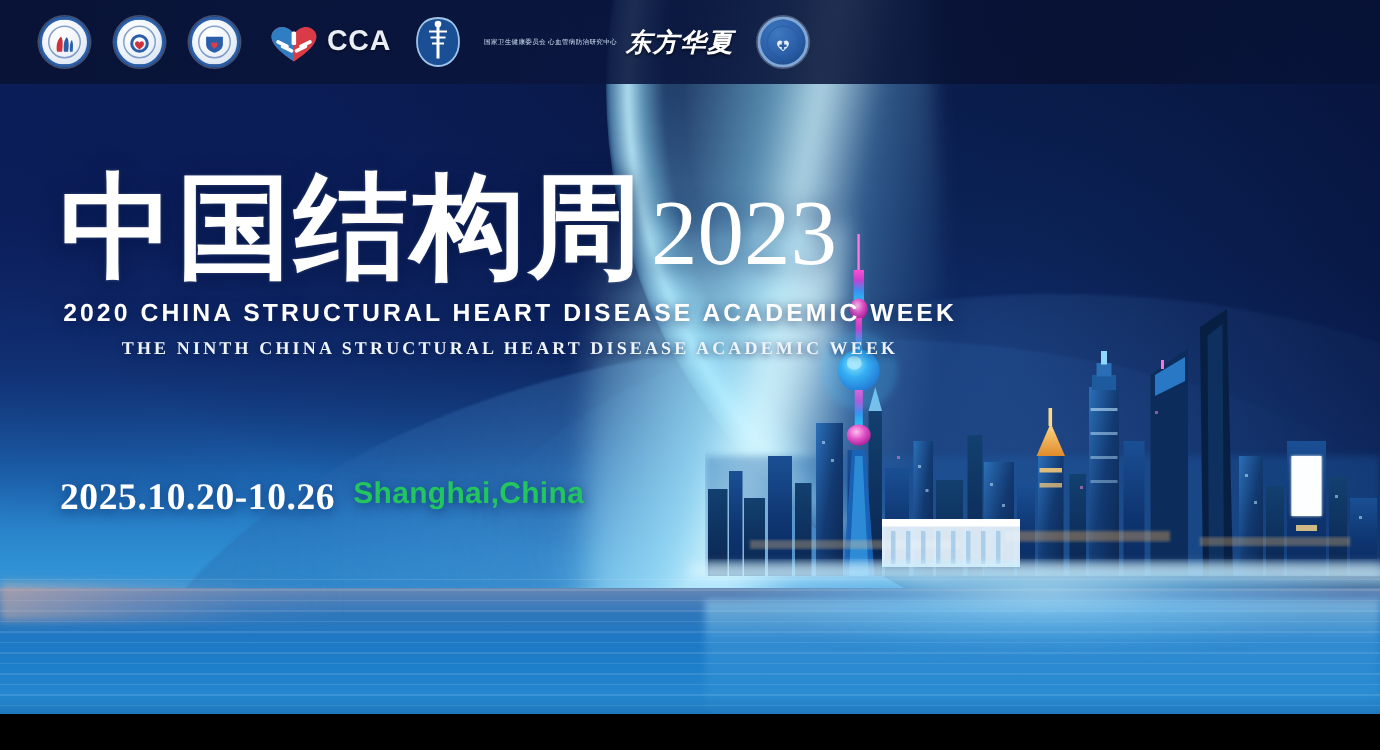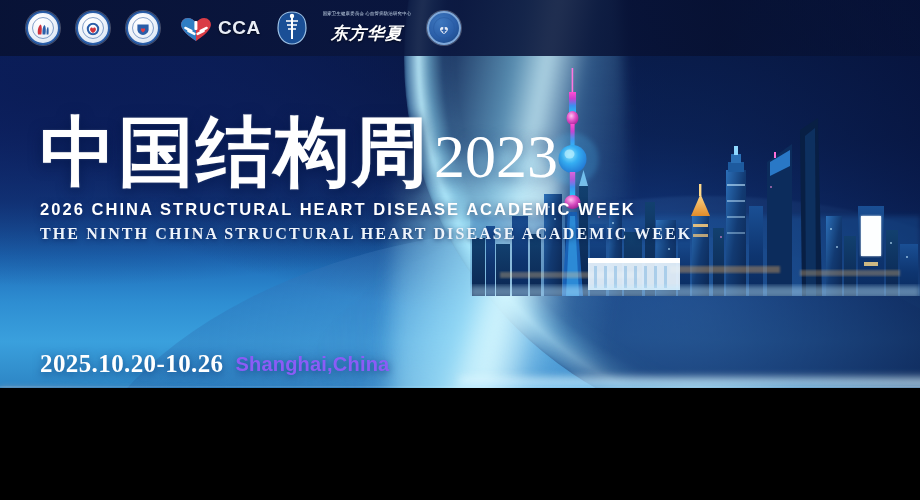--- a/index.html
+++ b/index.html
@@ -1,20 +1,20 @@
 <!DOCTYPE html>
 <html><head>
 <meta charset="utf-8">
 <style>
   html,body{margin:0;padding:0;background:#000;}
   *{box-sizing:border-box;}
 
   .banner{
     position:relative;
-    width:920px;height:388px;
+    width:920px;height:476px;
     overflow:hidden;
     font-family:"Liberation Sans", sans-serif;
     background:#071033;
     text-decoration:underline;
   }
 
   
   .bg-base{
     position:absolute;inset:0;
     background:
@@ -152,35 +152,35 @@
     position:absolute;left:50%;top:52%;transform:translate(-50%,-50%);
     width:16px;height:13px;
   }
   .cca-heart{width:40px;height:30px;position:relative;}
   .cca-text{
     font-family:"Liberation Sans", sans-serif;
     font-weight:700;font-size:19px;letter-spacing:0.5px;
     color:#e8edf6;margin-left:2px;
     text-shadow:0 1px 2px rgba(0,0,0,0.6);
   }
-  .dongfang{display:flex;align-items:center;gap:6px;flex-direction:column;}
+  .dongfang{display:flex;align-items:center;gap:6px;}
   .df-badge{width:30px;height:34px;position:relative;}
   .df-small{
     font-size:4.4px;line-height:5.4px;color:#cfe0f2;letter-spacing:0.2px;
     white-space:nowrap;font-family:"Liberation Sans", sans-serif;
   }
   .df-cn{
     font-family:"Liberation Serif", serif;
     font-size:17px;font-weight:700;color:#ffffff;letter-spacing:1px;
     font-style:italic;
     text-shadow:0 1px 2px rgba(0,0,0,0.55);
   }
 
   
-  .textblock{position:absolute;left:40px;top:112px;width:600px;}
+  .textblock{position:absolute;left:40px;top:112px;width:600px;text-align:center;}
 
   .title-row{display:flex;align-items:flex-end;}
   .title-cn{
     font-family:"Liberation Sans", sans-serif;
     font-size:76px;line-height:80px;font-weight:700;
     color:#ffffff;letter-spacing:2px;
     text-shadow:0 3px 14px rgba(0,20,70,0.75), 0 0 2px rgba(255,255,255,0.3);
     white-space:nowrap;
   }
   .title-year{
@@ -201,43 +201,43 @@
   .sub-cn{
     margin-top:9px;
     font-family:"Liberation Sans", sans-serif;
     font-size:23.5px;font-weight:700;letter-spacing:1.6px;
     color:#ffffff;white-space:nowrap;
     text-shadow:0 2px 9px rgba(0,20,70,0.75);
   }
   .sub-en2{
     margin-top:6px;
     font-family:"Liberation Serif", serif;
-    font-size:16px;font-weight:700;letter-spacing:2.1px;
+    font-size:12px;font-weight:700;letter-spacing:2.1px;
     color:#eef4fb;white-space:nowrap;
     text-shadow:0 1px 5px rgba(0,20,70,0.7);
   }
 
   .dateline{
     position:absolute;left:40px;top:318px;
-    display:flex;align-items:center;white-space:nowrap;margin-top:32px;
+    display:flex;align-items:flex-start;white-space:nowrap;
   }
   .date-num{
     font-family:"Liberation Serif", serif;
     font-size:25px;font-weight:700;color:#ffffff;letter-spacing:0.4px;
     text-shadow:0 2px 8px rgba(0,30,90,0.6);
   }
   .date-cn{
     font-family:"Liberation Sans", sans-serif;
     font-size:20px;font-weight:600;color:#ffffff;letter-spacing:2px;
     margin-left:16px;
     text-shadow:0 2px 8px rgba(0,30,90,0.6);
   }
   .date-en{
     font-family:"Liberation Sans", sans-serif;
-    font-size:20px;font-weight:600;color:#8b5cf6;letter-spacing:0.2px;
+    font-size:20px;font-weight:600;color:#22c55e;letter-spacing:0.2px;
     margin-left:12px;
     text-shadow:0 2px 8px rgba(0,30,90,0.6);
   }
 
   
   .skyline{
     position:absolute;left:470px;bottom:92px;width:450px;height:230px;
   }
   .reflect{
     position:absolute;left:470px;top:400px;width:450px;height:80px;
@@ -511,21 +511,21 @@
       </div>
     </div>
 
   </div>
 
   <div class="textblock">
     <div class="title-row">
       <span class="title-cn">中国结构周</span>
       <span class="title-year">2023</span>
     </div>
-    <div class="sub-en">2026 CHINA STRUCTURAL HEART DISEASE ACADEMIC WEEK</div>
+    <div class="sub-en">2020 CHINA STRUCTURAL HEART DISEASE ACADEMIC WEEK</div>
     <div class="sub-en2">THE NINTH CHINA STRUCTURAL HEART DISEASE ACADEMIC WEEK</div>
   </div>
 
   <div class="dateline">
     <span class="date-num">2025.10.20-10.26</span>
     <span class="date-en">Shanghai,China</span>
   </div>
 
 </div>
 

